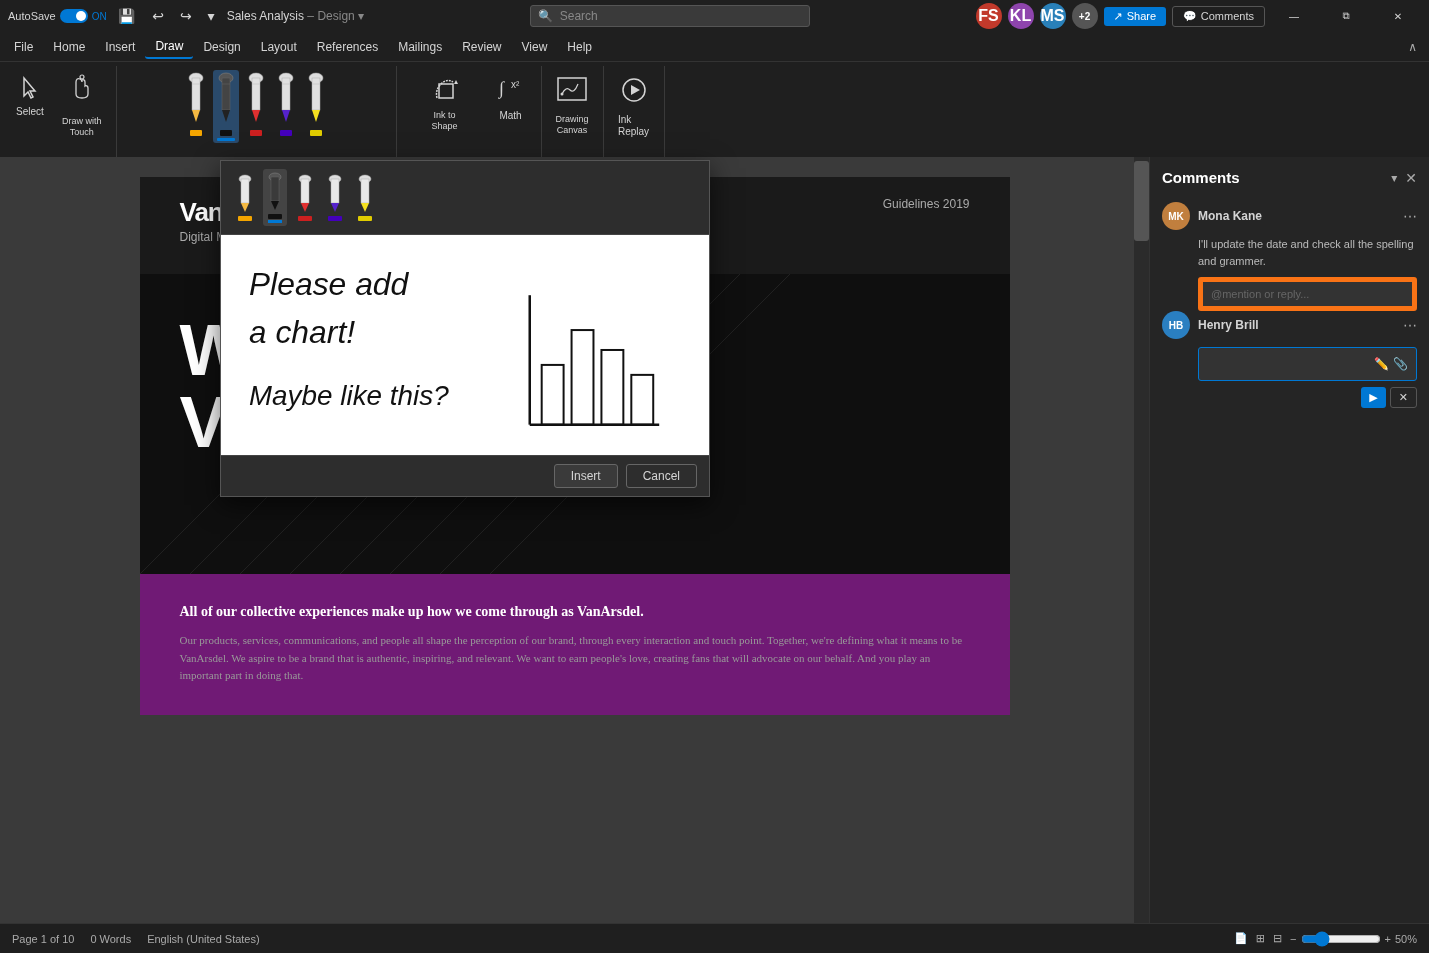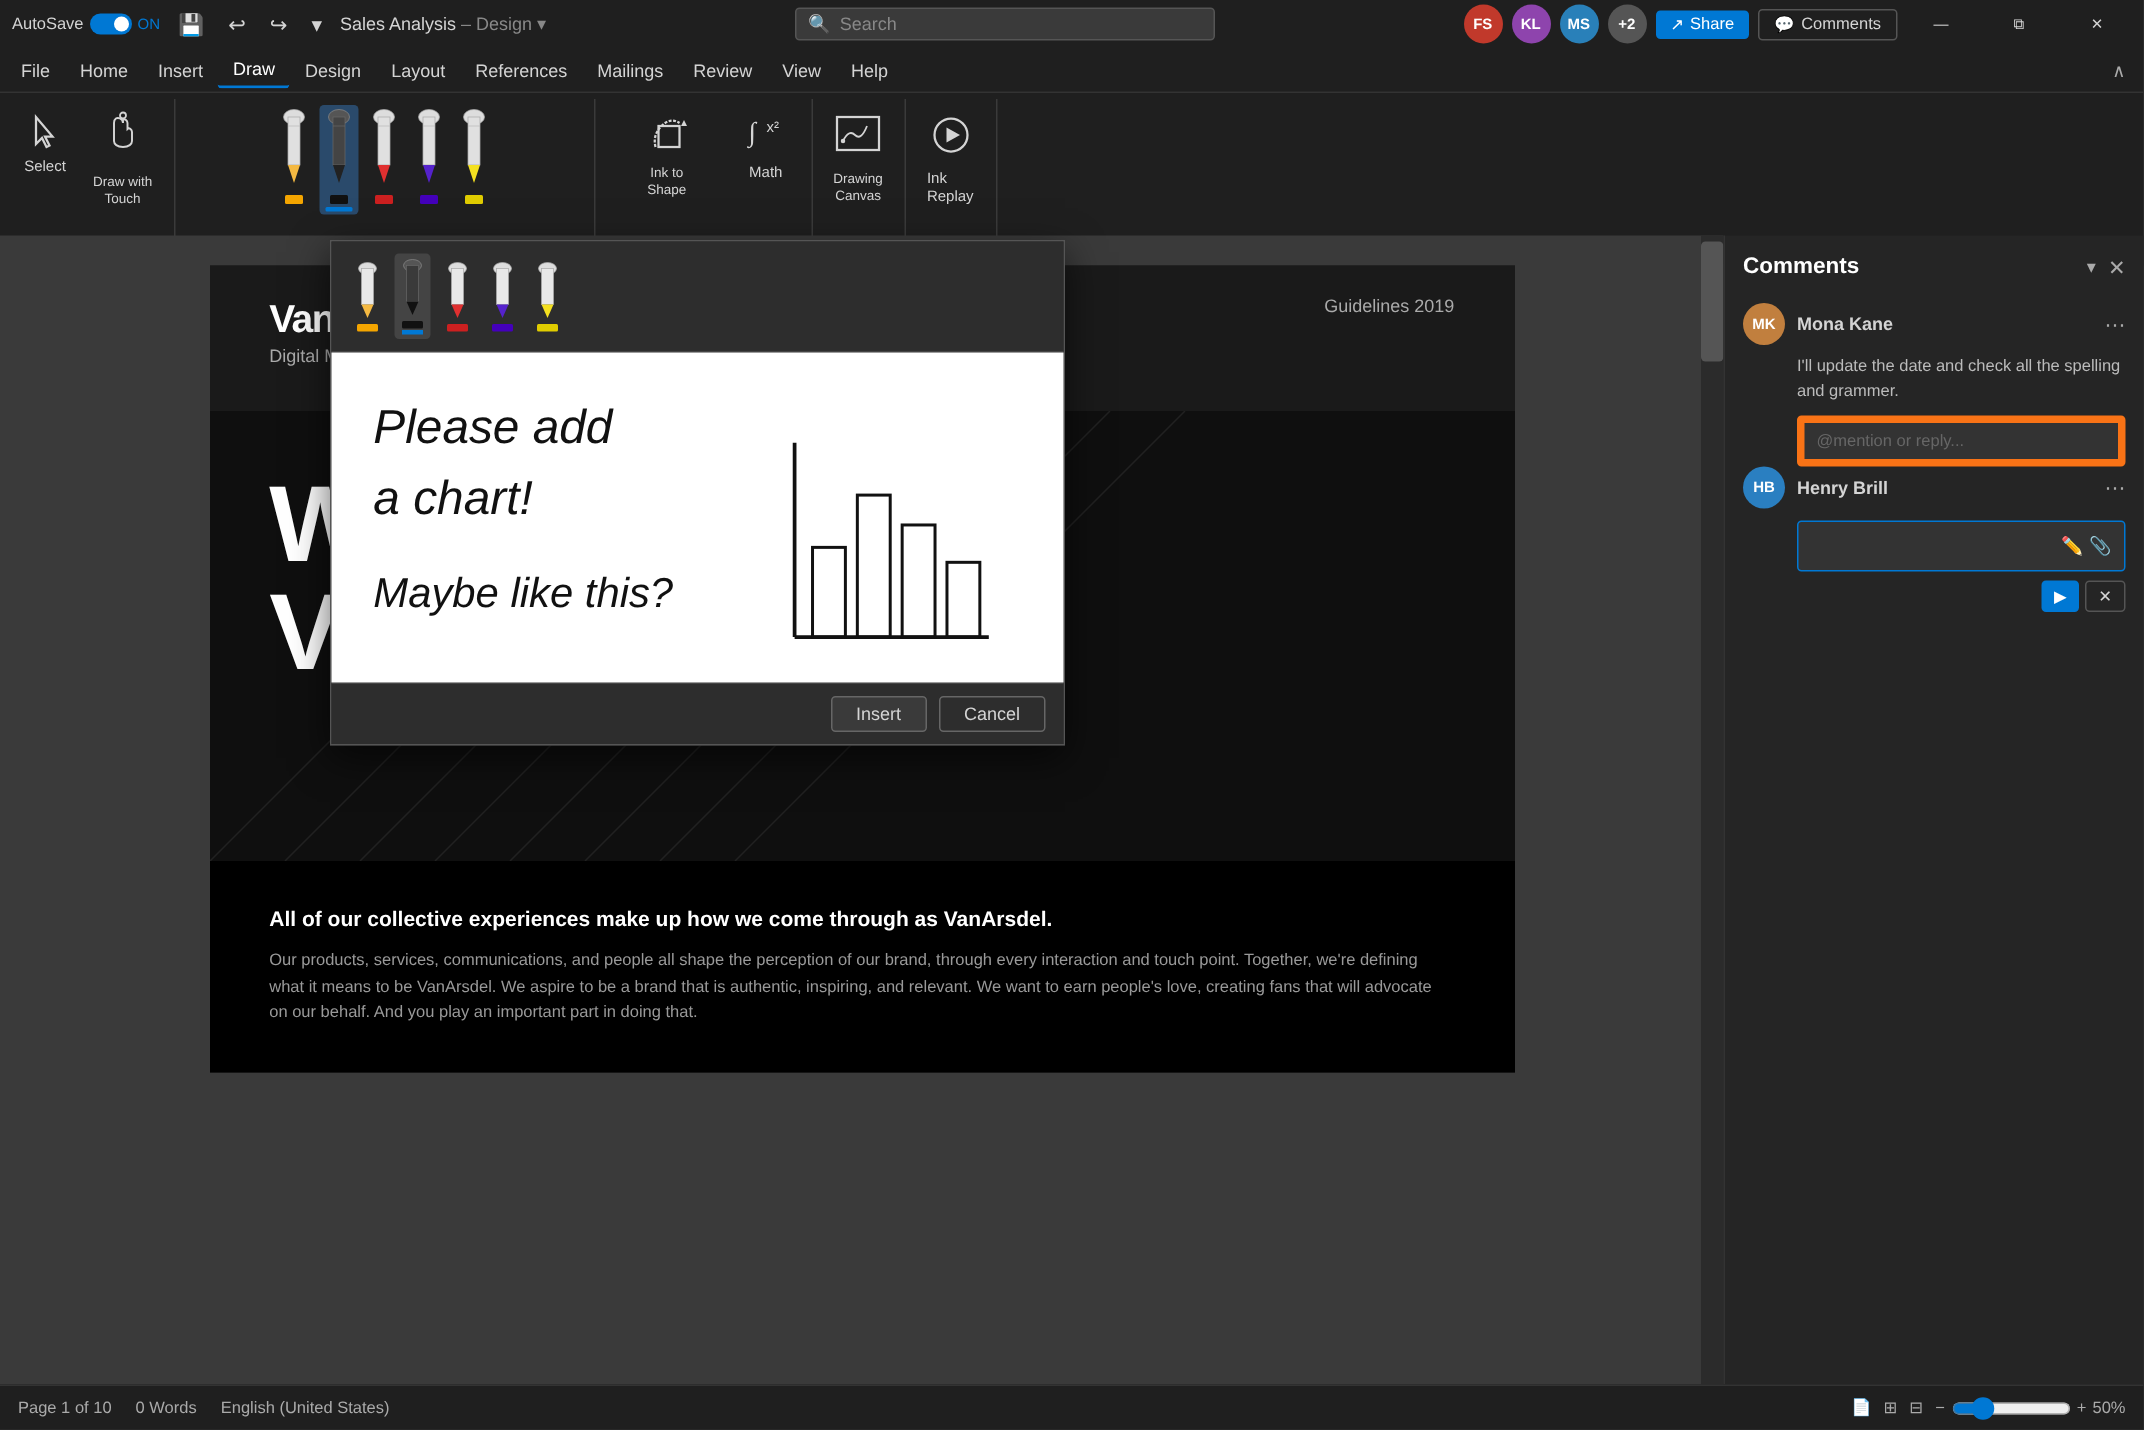--- a/index.html
+++ b/index.html
@@ -26,21 +26,21 @@
     .title-bar-icon { color: #d4d4d4; font-size: 14px; cursor: pointer; padding: 2px 4px; }
     #doc-title { font-size: 12px; color: #d4d4d4; }
     #title-bar-right { display: flex; align-items: center; gap: 4px; }
     .window-btn { width: 46px; height: 32px; display: flex; align-items: center; justify-content: center; cursor: pointer; font-size: 10px; color: #d4d4d4; }
     #search-box {
       width: 280px; height: 22px; background: #3a3a3a; border: 1px solid #555; border-radius: 3px;
       display: flex; align-items: center; padding: 0 8px; gap: 6px; color: #aaa; font-size: 12px;
     }
     .avatar-circle {
       width: 26px; height: 26px; border-radius: 50%; display: flex; align-items: center; justify-content: center;
-      font-size: 10px; font-weight: bold; color: white; cursor: pointer;
+      font-size: 16px; font-weight: bold; color: white; cursor: pointer;
     }
     #share-btn {
       background: #0078d4; color: white; border: none; border-radius: 3px;
       padding: 3px 10px; font-size: 11px; cursor: pointer; display: flex; align-items: center; gap: 4px;
     }
     #comments-btn {
       background: transparent; color: #d4d4d4; border: 1px solid #555; border-radius: 3px;
       padding: 3px 10px; font-size: 11px; cursor: pointer; display: flex; align-items: center; gap: 4px;
     }
 
@@ -153,22 +153,23 @@
     .guidelines { color: #aaa; font-size: 12px; }
     .doc-hero {
       background: #0f0f0f;
       min-height: 300px;
       padding: 40px;
       position: relative;
       overflow: hidden;
     }
     .hero-title { color: white; font-size: 72px; font-weight: 700; line-height: 1; }
     .doc-body {
-      background: #000000;
+      background: #701a75;
       padding: 30px 40px;
+      font-family: Liberation Serif, serif;
     }
     .body-heading { color: white; font-size: 14px; font-weight: 700; margin-bottom: 12px; }
     .body-text { color: #999; font-size: 11px; line-height: 1.6; }
 
     
     #drawing-popup {
       position: absolute;
       top: 160px;
       left: 220px;
       width: 490px;

